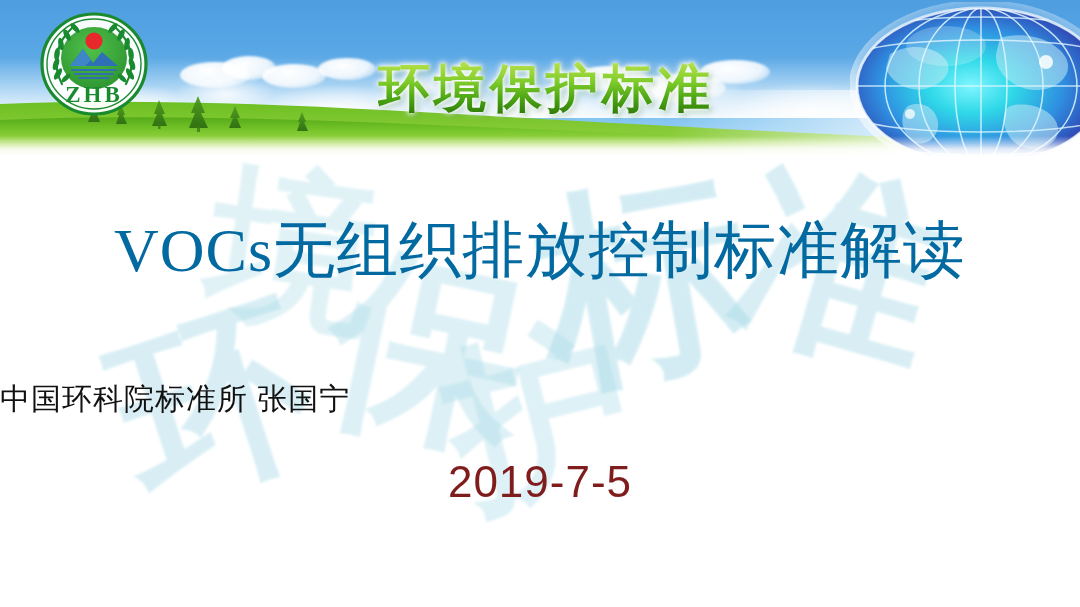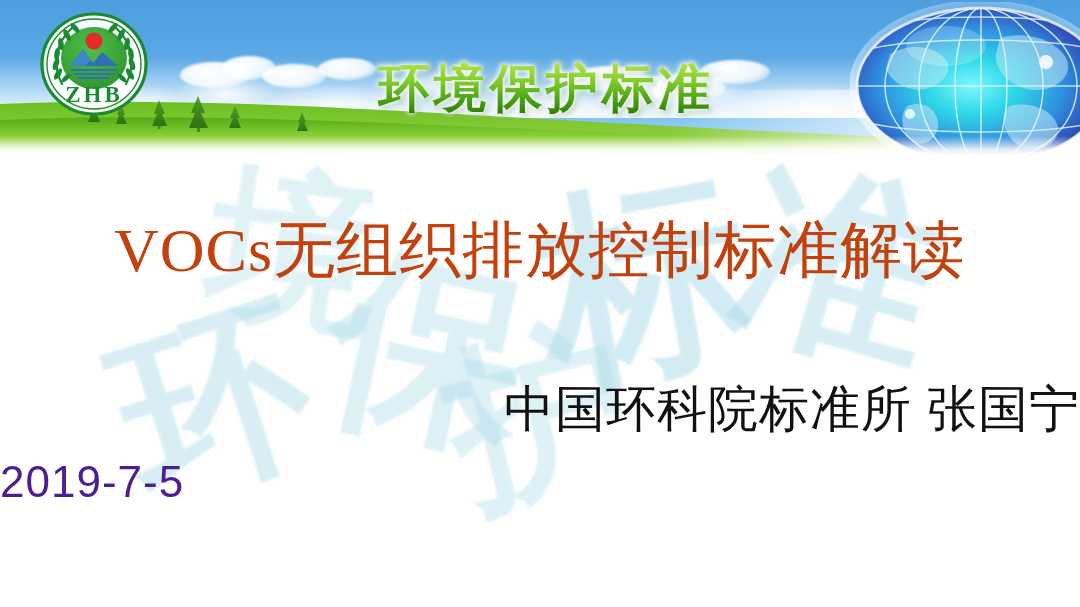--- a/index.html
+++ b/index.html
@@ -161,50 +161,51 @@
   
   .main-title {
     position: absolute;
     left: 0;
     right: 0;
     top: 216px;
     text-align: center;
     font-family: "Liberation Serif", serif;
     font-size: 62px;
     font-weight: normal;
-    color: #c2410c;
+    color: #0369a1;
     letter-spacing: 1px;
     line-height: 1.12;
     white-space: nowrap;
   }
 
   .presenter {
     position: absolute;
     left: 0;
     right: 0;
     top: 382px;
-    text-align: right;
+    text-align: left;
     font-family: "Liberation Sans", sans-serif;
-    font-size: 50px;
+    font-size: 30px;
     font-weight: normal;
     color: #111111;
     letter-spacing: 1px;
     line-height: 1.1;
     white-space: nowrap;
   }
 
   .date {
     position: absolute;
     left: 0;
     right: 0;
     top: 458px;
+    text-align: center;
     font-family: "Liberation Sans", sans-serif;
     font-size: 44px;
     font-weight: normal;
-    color: #4c1d95;
+    color: #7f1d1d;
     letter-spacing: 1px;
     line-height: 1.1;
   }
 </style>
 </head>
 <body>
 
 <div class="slide">
 
   <div class="banner">

